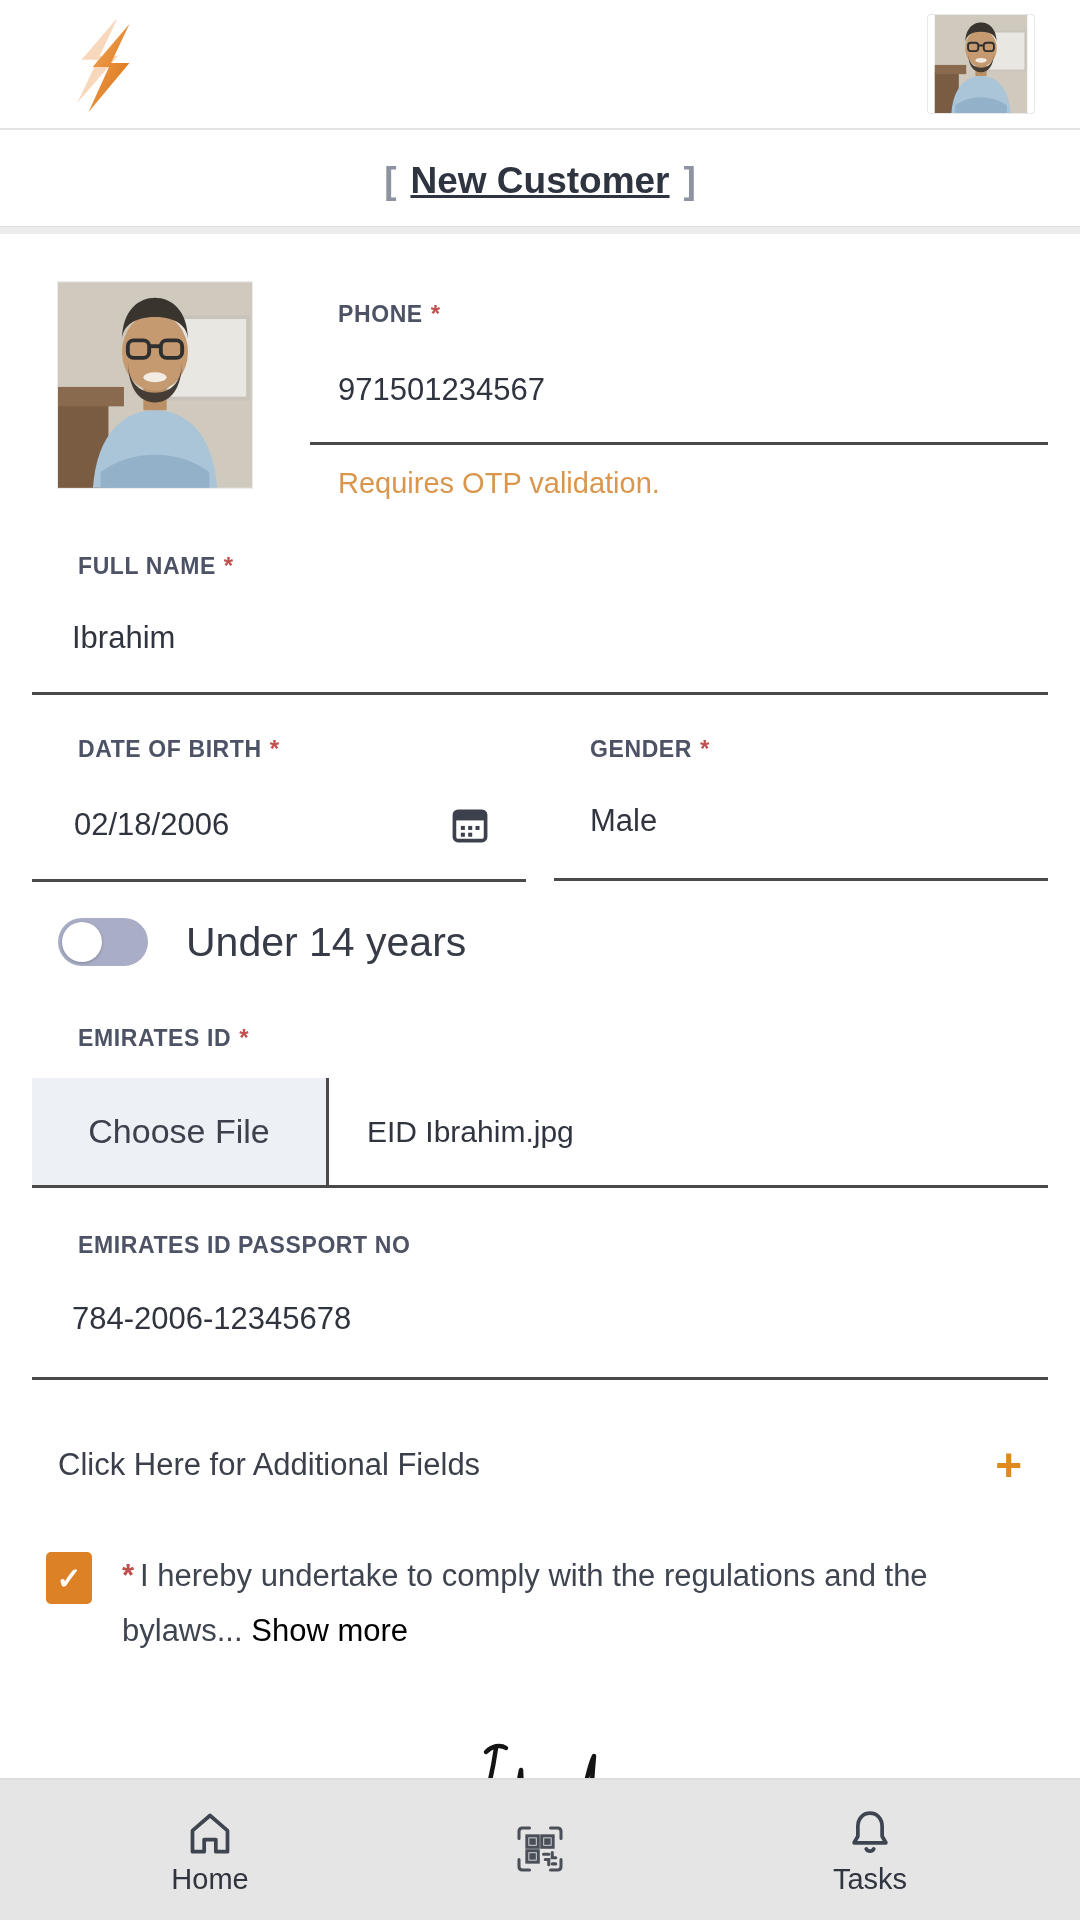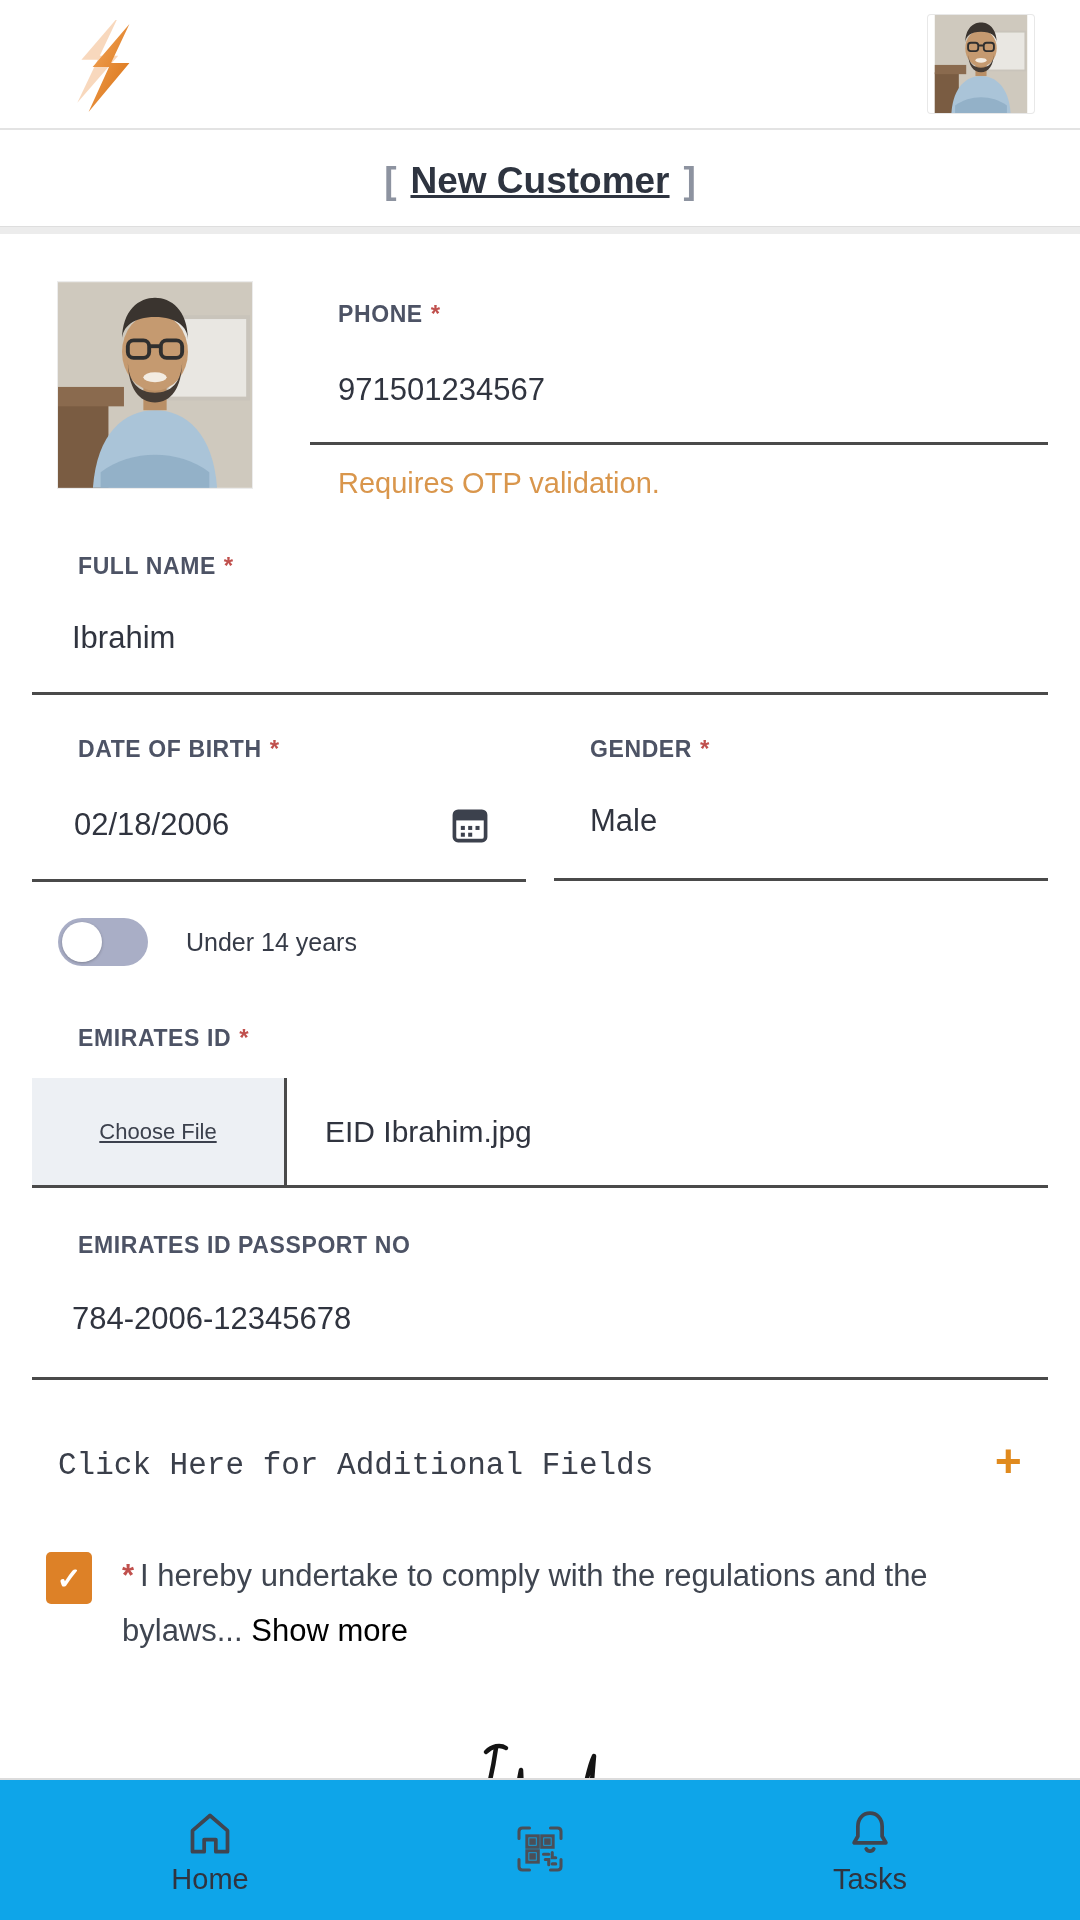--- a/index.html
+++ b/index.html
@@ -51,51 +51,51 @@
   .col-gender .label-row { padding-left:36px; }
   .dob-value-row { display:flex; align-items:center; justify-content:space-between; margin-top:40px; padding:0 34px 0 42px; }
   .cal-icon { width:44px; height:44px; }
   .col-gender .value { margin-top:40px; padding-left:36px; }
   .col .underline { margin-top:32px; }
   .col-gender .underline { margin-top:39px; }
 
   .toggle-row { margin-top:36px; padding-left:26px; display:flex; align-items:center; }
   .toggle { width:90px; height:48px; border-radius:24px; background:#a9aec6; position:relative; flex:none; }
   .toggle-knob { position:absolute; left:4px; top:4px; width:40px; height:40px; border-radius:50%; background:#ffffff; box-shadow:0 1px 3px rgba(0,0,0,.25); }
-  .toggle-label { margin-left:38px; font-size:25px; color:#363b47; }
+  .toggle-label { margin-left:38px; font-size:41px; color:#363b47; }
 
   .field-eid { margin-top:58px; }
   .field-eid .label-row { padding-left:46px; }
   .file-row { margin-top:26px; display:flex; align-items:stretch; height:110px; border-bottom:3px solid #4a4a4a; }
-  .choose-file { width:252px; background:#edf0f4; display:flex; align-items:center; justify-content:center; font-size:22px; color:#3c414d;text-decoration:underline; }
+  .choose-file { width:294px; background:#edf0f4; display:flex; align-items:center; justify-content:center; font-size:34px; color:#3c414d; }
   .file-vdivider { width:3px; background:#4a4a4a; }
   .file-name { display:flex; align-items:center; padding-left:38px; font-size:30px; color:#30343f; }
 
   .field-passport { margin-top:44px; }
   .field-passport .label-row { padding-left:46px; }
   .field-passport .value { margin-top:42px; padding-left:40px; }
   .field-passport .underline { margin-top:40px; }
 
-  .additional-row { margin-top:62px; display:flex; align-items:center; justify-content:space-between; padding:0 26px;font-family:Liberation Mono, monospace; }
+  .additional-row { margin-top:62px; display:flex; align-items:center; justify-content:space-between; padding:0 26px; }
   .additional-label { font-size:31px; color:#3a3f4a; }
   .plus-icon { font-size:46px; font-weight:700; color:#e08a1e; line-height:1; }
 
   .consent-row { margin-top:60px; display:flex; padding:0 8px 0 14px; }
   .checkbox { width:46px; height:52px; background:#dd8127; border-radius:5px; color:#ffffff; font-size:30px; font-weight:700;
               display:flex; align-items:center; justify-content:center; flex:none; margin-top:4px; }
   .consent-text { margin-left:30px; font-size:31px; line-height:1.78; color:#3f4550; }
   .consent-text .star { color:#c0504d; font-weight:700; margin-right:6px; }
   .show-more { color:#000000; }
 
   .signature-wrap { margin-top:58px; display:flex; justify-content:center; }
   .signature-wrap svg { width:310px; height:150px; }
 
   
   .bottom-nav { position:absolute; left:0; right:0; bottom:0; height:142px; border-top:2px solid #dcdcdc;
-                display:flex; align-items:center; justify-content:space-between; padding:0 150px; background:#0ea5e9; }
+                display:flex; align-items:center; justify-content:space-between; padding:0 150px; background:#e5e5e5; }
   .nav-item { display:flex; flex-direction:column; align-items:center; min-width:120px; }
   .nav-item svg { width:56px; height:56px; }
   .nav-label { margin-top:2px; font-size:29px; color:#30343f; }
 </style>
 </head>
 <body>
 
 <div class="header">
   <svg class="logo" viewBox="0 0 72 92">
     <defs>

